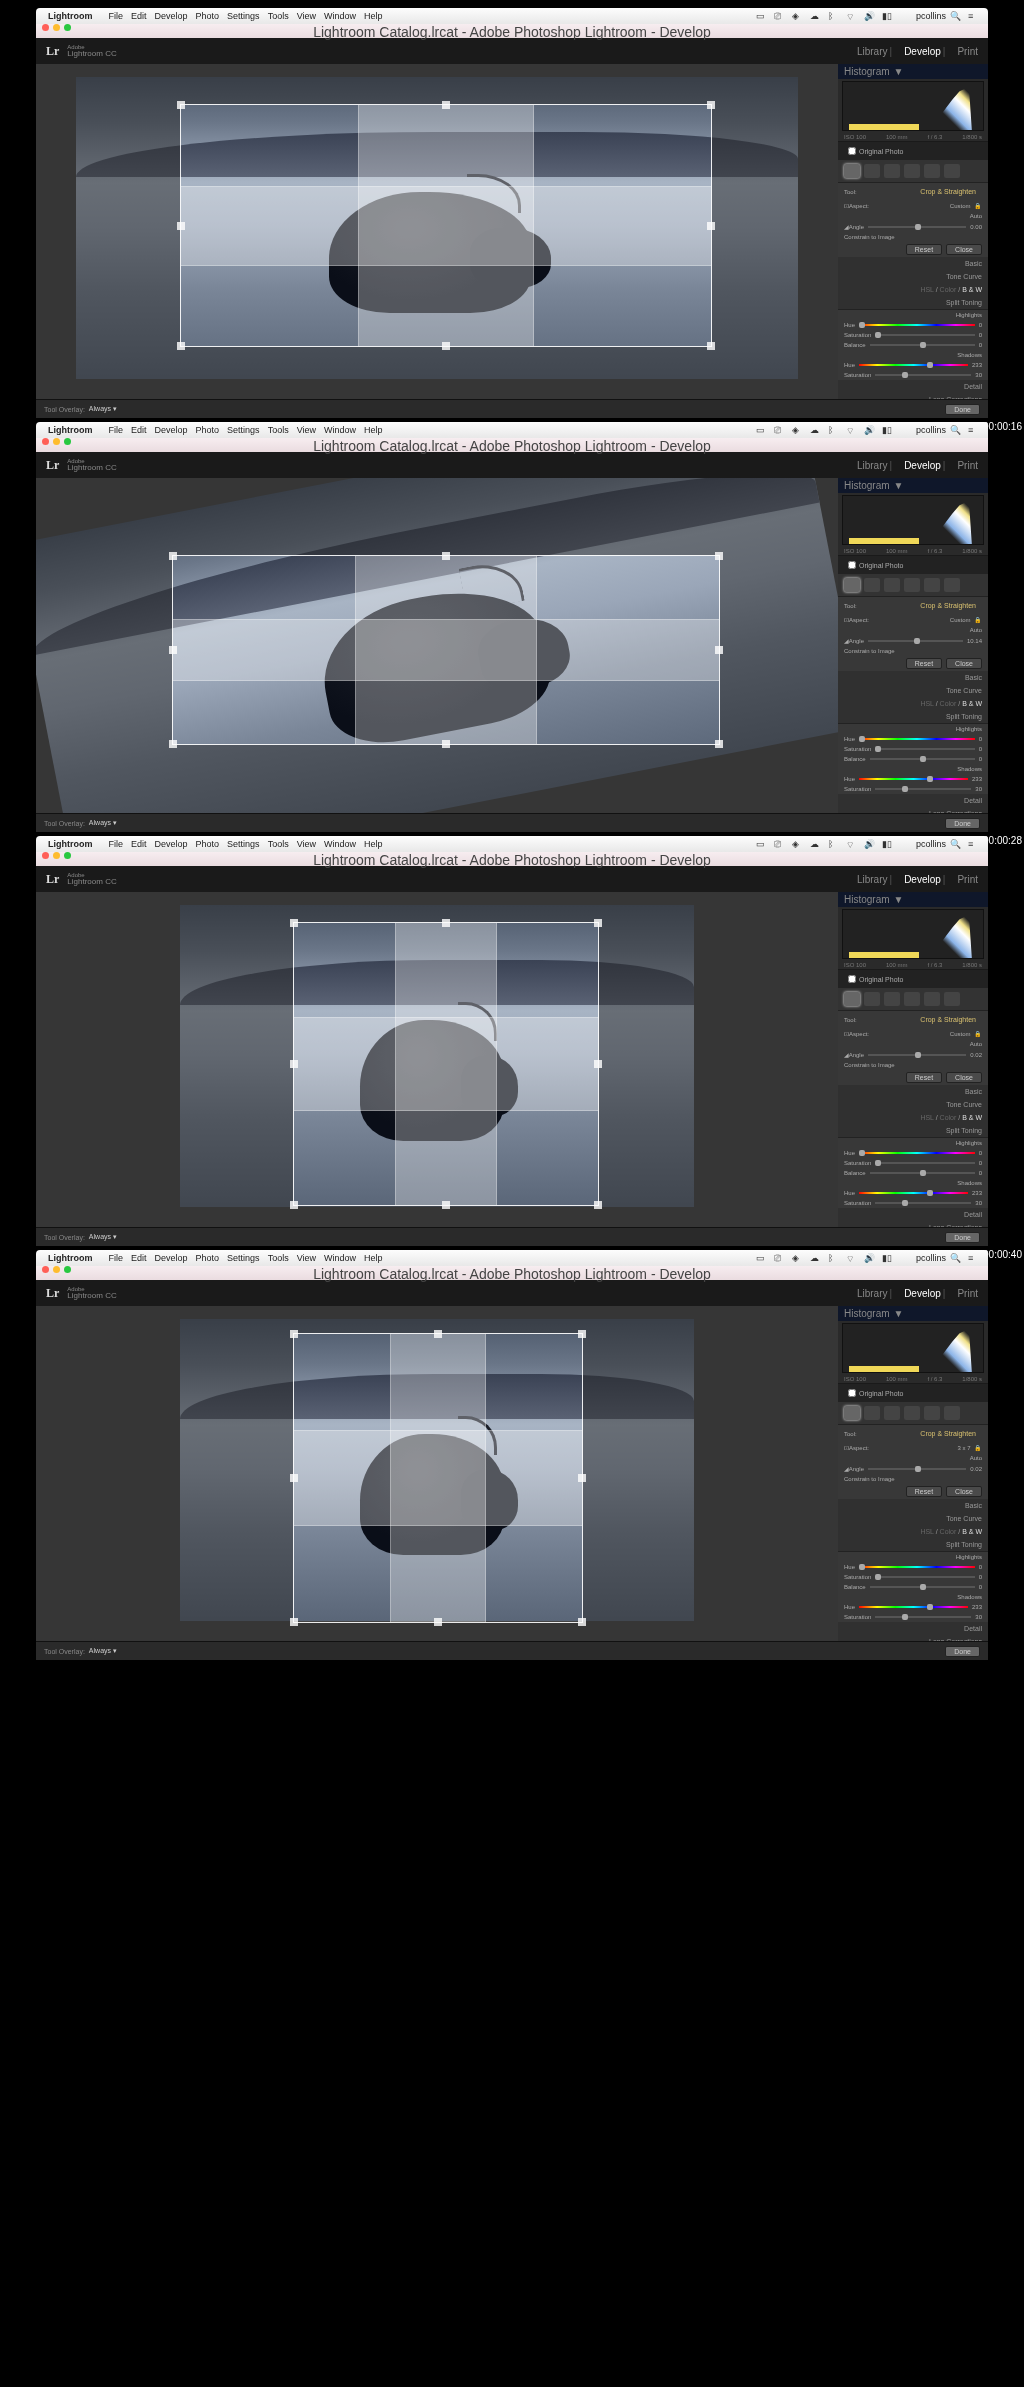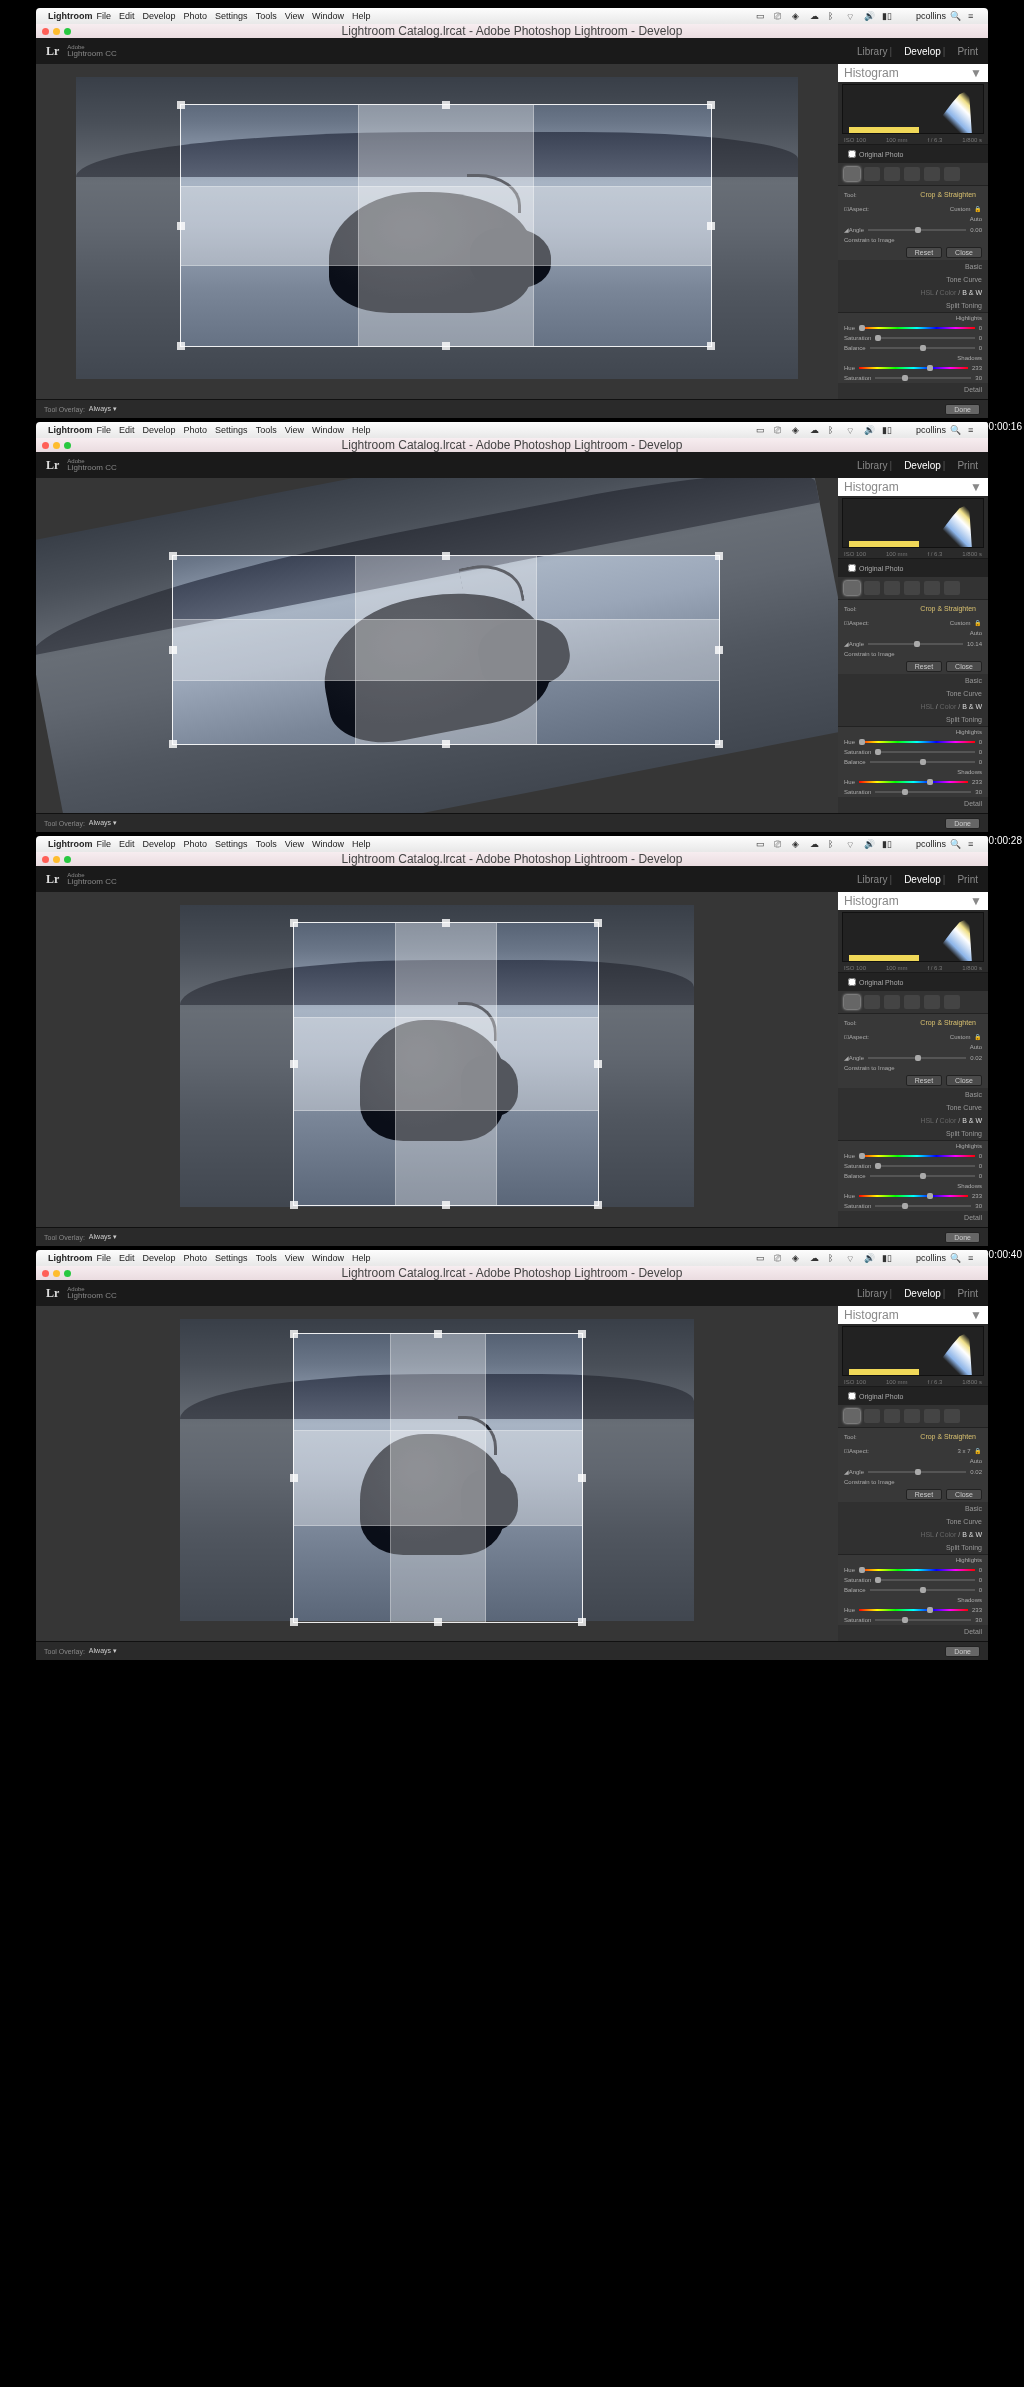--- a/index.html
+++ b/index.html
@@ -2,27 +2,27 @@
 <html><head>
 <meta charset="utf-8">
 <style>
 body{margin:0;background:#000;font-family:Arial,sans-serif;font-size:9px;color:#fff;width:1024px}
 .meta{padding:2px 4px;line-height:1.3;font-size:11px}
 .frame{margin:4px 36px 4px 36px;position:relative}
 .timecode{position:absolute;right:-34px;bottom:-14px;font-size:10px;color:#fff}
 
 .menubar{background:linear-gradient(#fdfdfd,#e8e8e8);height:16px;display:flex;align-items:center;padding:0 6px;font-size:9px;color:#222;border-top-left-radius:4px;border-top-right-radius:4px}
 .menubar .apple{font-size:10px;margin-right:6px}
-.menubar .app{font-weight:bold;margin-right:4px}
+.menubar .app{font-weight:bold;margin-right:16px}
 .menubar .m{margin-right:8px;cursor:default}
 .menubar .spacer{flex:1}
 .menubar .ricon{width:14px;height:10px;margin-left:4px;display:inline-block;color:#333}
 .menubar .user{margin-left:20px;font-size:9px}
 
-.titlebar{background:linear-gradient(#f7edf0,#eadce0);height:14px;display:flex;align-items:center;font-size:12px;color:#444;position:relative}
+.titlebar{background:linear-gradient(#f7edf0,#eadce0);height:14px;display:flex;align-items:flex-start;font-size:14px;color:#444;position:relative}
 .titlebar .dots{display:flex;gap:4px;margin-left:6px}
 .dot{width:7px;height:7px;border-radius:50%}
 .dr{background:#ff5f57}.dy{background:#febc2e}.dg{background:#28c840}
 .titlebar .title{position:absolute;left:0;right:0;text-align:center;pointer-events:none}
 
 .lr{background:#3a3a3a;height:380px;display:flex;flex-direction:column}
 .lr-top{background:#1a1a1a;height:26px;display:flex;align-items:center;padding:0 10px;color:#999}
 .lr-logo{font-family:Georgia,serif;font-size:12px;font-weight:bold;color:#ddd}
 .lr-sub{font-size:8px;color:#888;margin-left:4px}
 .lr-top .spacer{flex:1}
@@ -39,21 +39,21 @@
 .crop{position:absolute;border:1px solid rgba(255,255,255,0.9);box-shadow:0 0 0 2000px rgba(40,40,40,0.5)}
 .crop::before,.crop::after{content:"";position:absolute;background:rgba(255,255,255,0.3)}
 .crop::before{left:33.3%;right:33.3%;top:0;bottom:0;border-left:1px solid rgba(255,255,255,0.3);border-right:1px solid rgba(255,255,255,0.3)}
 .crop::after{top:33.3%;bottom:33.3%;left:0;right:0;border-top:1px solid rgba(255,255,255,0.3);border-bottom:1px solid rgba(255,255,255,0.3)}
 .handle{position:absolute;width:8px;height:8px;background:rgba(255,255,255,0.8)}
 .h-tl{top:-4px;left:-4px}.h-tr{top:-4px;right:-4px}.h-bl{bottom:-4px;left:-4px}.h-br{bottom:-4px;right:-4px}
 .h-tm{top:-4px;left:50%;margin-left:-4px}.h-bm{bottom:-4px;left:50%;margin-left:-4px}
 .h-ml{left:-4px;top:50%;margin-top:-4px}.h-mr{right:-4px;top:50%;margin-top:-4px}
 
 .panel{width:150px;background:#2a2a2a;color:#aaa;font-size:7px;overflow:hidden}
-.phead{display:flex;justify-content:space-between;padding:2px 6px;background:#ffffff;color:#888;font-size:12px}
+.phead{display:flex;justify-content:flex-start;padding:2px 6px;background:#0f172a;color:#888;font-size:10px}
 .histo{height:48px;margin:2px 4px;background:linear-gradient(to top,#222 0%,#222 100%);position:relative;border:1px solid #111}
 .histo-curve{position:absolute;bottom:0;right:8%;width:35%;height:90%;background:linear-gradient(45deg,transparent 0%,transparent 40%,#8cb4e8 50%,#fff 70%,#f0e088 80%,transparent 90%);clip-path:polygon(0% 100%,20% 85%,40% 60%,60% 30%,75% 10%,85% 5%,95% 15%,100% 100%)}
 .histo-base{position:absolute;bottom:0;left:4%;width:50%;height:12%;background:#f0d858}
 .pinfo{display:flex;justify-content:space-between;padding:1px 6px;font-size:6px;color:#777}
 .prow{display:flex;align-items:center;padding:2px 6px;border-top:1px solid #1a1a1a}
 .prow.dark{background:#222}
 .tool-icons{display:flex;gap:4px;padding:4px 6px;background:#333}
 .ticon{width:16px;height:14px;background:#444;border-radius:2px}
 .ticon.active{background:#666;box-shadow:0 0 3px #fff}
 .section{background:#383838;border-top:1px solid #222}

